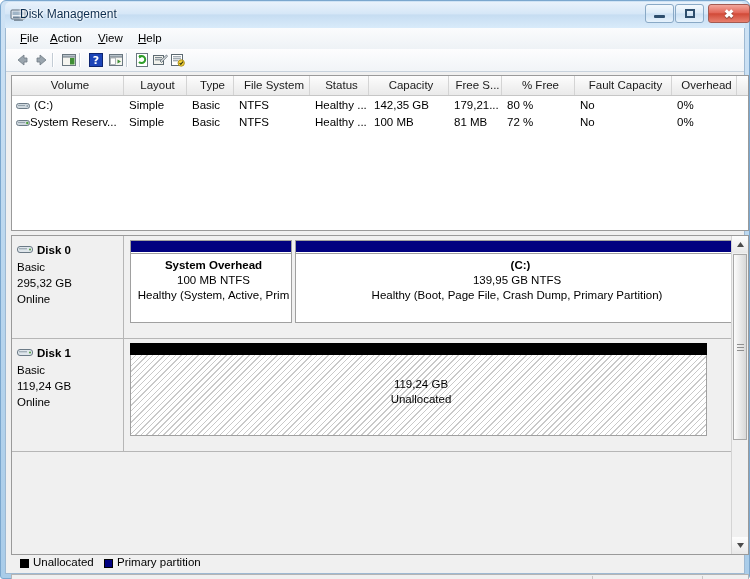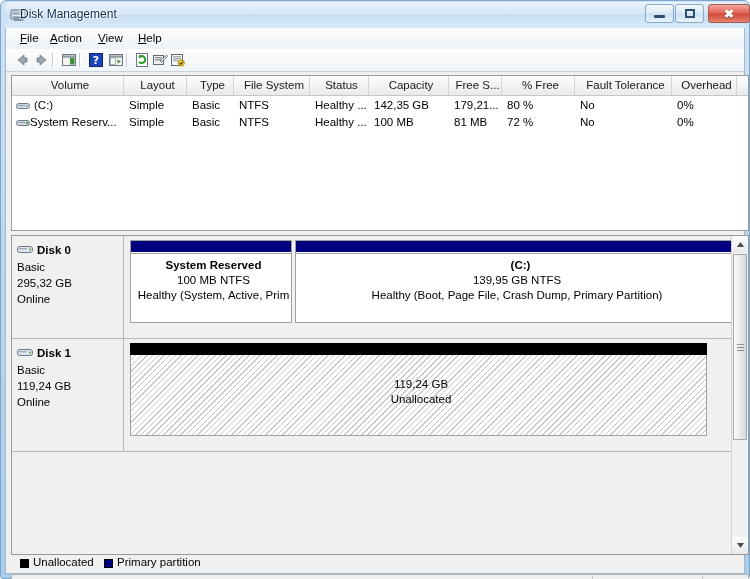--- a/index.html
+++ b/index.html
@@ -391,21 +391,21 @@
     <div id="vollist">
       <div id="colhead">
         <div class="colcell" style="left:0px;width:112px">Volume</div>
         <div class="colcell" style="left:112px;width:63px">Layout</div>
         <div class="colcell" style="left:175px;width:47px">Type</div>
         <div class="colcell" style="left:222px;width:76px">File System</div>
         <div class="colcell" style="left:298px;width:59px">Status</div>
         <div class="colcell" style="left:357px;width:80px">Capacity</div>
         <div class="colcell" style="left:437px;width:53px">Free S...</div>
         <div class="colcell" style="left:490px;width:73px">% Free</div>
-        <div class="colcell" style="left:563px;width:97px">Fault Tolerance</div>
+        <div class="colcell" style="left:563px;width:97px">Fault Capacity</div>
         <div class="colcell" style="left:660px;width:65px">Overhead</div>
         <div class="colcell" style="left:725px;width:12px;border-right:none"></div>
       </div>
 
       <div class="vrow" style="top:21px">
         <span class="vol-icon">
           <svg width="15" height="10" viewBox="0 0 15 10">
             <rect x="0.5" y="2.5" width="13" height="5" rx="2.2" fill="#cfd8de" stroke="#6b7a86" stroke-width="1"></rect>
             <rect x="2" y="4" width="7" height="1" fill="#95a3ad"></rect>
             <circle cx="11.3" cy="5" r="0.9" fill="#8fa0ac"></circle>
@@ -458,21 +458,21 @@
           <span class="disk-title">Disk 0</span>
           <span class="disk-line" style="top:25px">Basic</span>
           <span class="disk-line" style="top:41px">295,32 GB</span>
           <span class="disk-line" style="top:57px">Online</span>
         </div>
         <div class="disk-graph">
 
           <div class="part" style="left:6px;top:4px;width:162px;height:83px">
             <div class="part-bar" style="background:#000080"></div>
             <div class="part-body">
-              <div class="part-line b">System Reserved</div>
+              <div class="part-line b">System Overhead</div>
               <div class="part-line">100 MB NTFS</div>
               <div class="part-line">Healthy (System, Active, Prim</div>
             </div>
           </div>
 
           <div class="part" style="left:171px;top:4px;width:439px;height:83px">
             <div class="part-bar" style="background:#000080"></div>
             <div class="part-body">
               <div class="part-line b ind">(C:)</div>
               <div class="part-line">139,95 GB NTFS</div>

